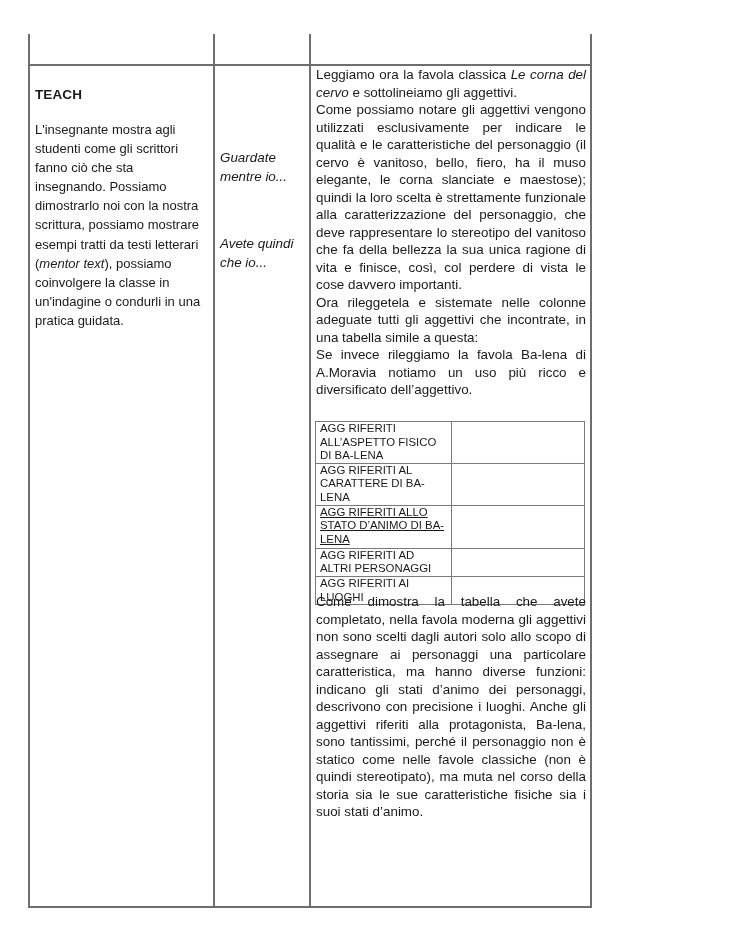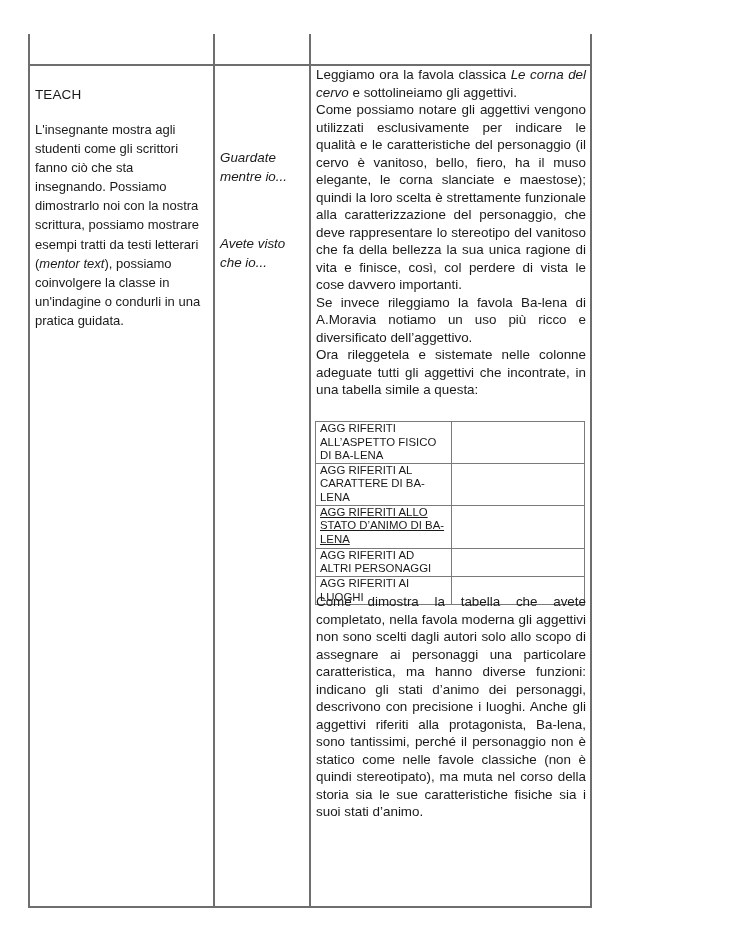--- a/index.html
+++ b/index.html
@@ -25,21 +25,21 @@
       height: 2px;
       background: #6e6e6e;
     }
     .cell {
       position: absolute;
     }
     .teach {
       position: absolute;
       left: 35px;
       top: 87px;
-      font-weight: normal;
+      font-weight: bold;
       font-size: 13.5px;
       letter-spacing: 0.1px;
     }
     .left-text {
       position: absolute;
       left: 35px;
       top: 120px;
       width: 172px;
       font-size: 13px;
       line-height: 19.1px;
@@ -102,27 +102,27 @@
 <div class="hline" style="left:28px; top:906px; width:564px;"></div>
 
 <div class="cell" style="left:30px; top:34px; width:560px; height:30px;"></div>
 
 <div class="teach">TEACH</div>
 <div class="left-text">
   <span>L'insegnante mostra agli studenti come gli scrittori fanno ciò che sta insegnando. Possiamo dimostrarlo noi con la nostra scrittura, possiamo mostrare esempi tratti da testi   letterari (</span><i class="it">mentor text</i><span>), possiamo coinvolgere la classe in un'indagine o condurli in una pratica guidata.</span>
 </div>
 
 <div class="mid-text" style="top:120px;">Guardate mentre io...</div>
-<div class="mid-text" style="top:206px;">Avete visto che io...</div>
+<div class="mid-text" style="top:206px;">Avete quindi che io...</div>
 
 <div class="right-text" style="top:66px;">
   <p><span> Leggiamo ora la favola classica </span><i class="it">Le corna del cervo</i><span> e sottolineiamo gli aggettivi.</span></p>
   <p>Come possiamo notare gli aggettivi vengono utilizzati esclusivamente per indicare le qualità e le caratteristiche del personaggio (il cervo è vanitoso, bello, fiero, ha il muso elegante, le corna slanciate e maestose); quindi la loro scelta è strettamente funzionale alla caratterizzazione del personaggio, che deve rappresentare lo stereotipo del vanitoso che fa della bellezza la sua unica ragione di vita e finisce, così, col perdere di vista le cose davvero importanti.</p>
+  <p>Ora rileggetela e sistemate nelle colonne adeguate tutti gli aggettivi che incontrate, in una tabella simile a questa:</p>
   <p>Se invece rileggiamo la favola Ba-lena di A.Moravia notiamo un uso più ricco e diversificato dell’aggettivo.</p>
-  <p>Ora rileggetela e sistemate nelle colonne adeguate tutti gli aggettivi che incontrate, in una tabella simile a questa:</p>
 </div>
 
 <table class="inner-table">
   <tbody>
       <tr class="r1">
     <td class="label">AGG RIFERITI ALL’ASPETTO FISICO DI  BA-LENA</td>
     <td></td>
   </tr>
   <tr class="r2">
     <td class="label">AGG RIFERITI AL CARATTERE DI BA-LENA</td>

